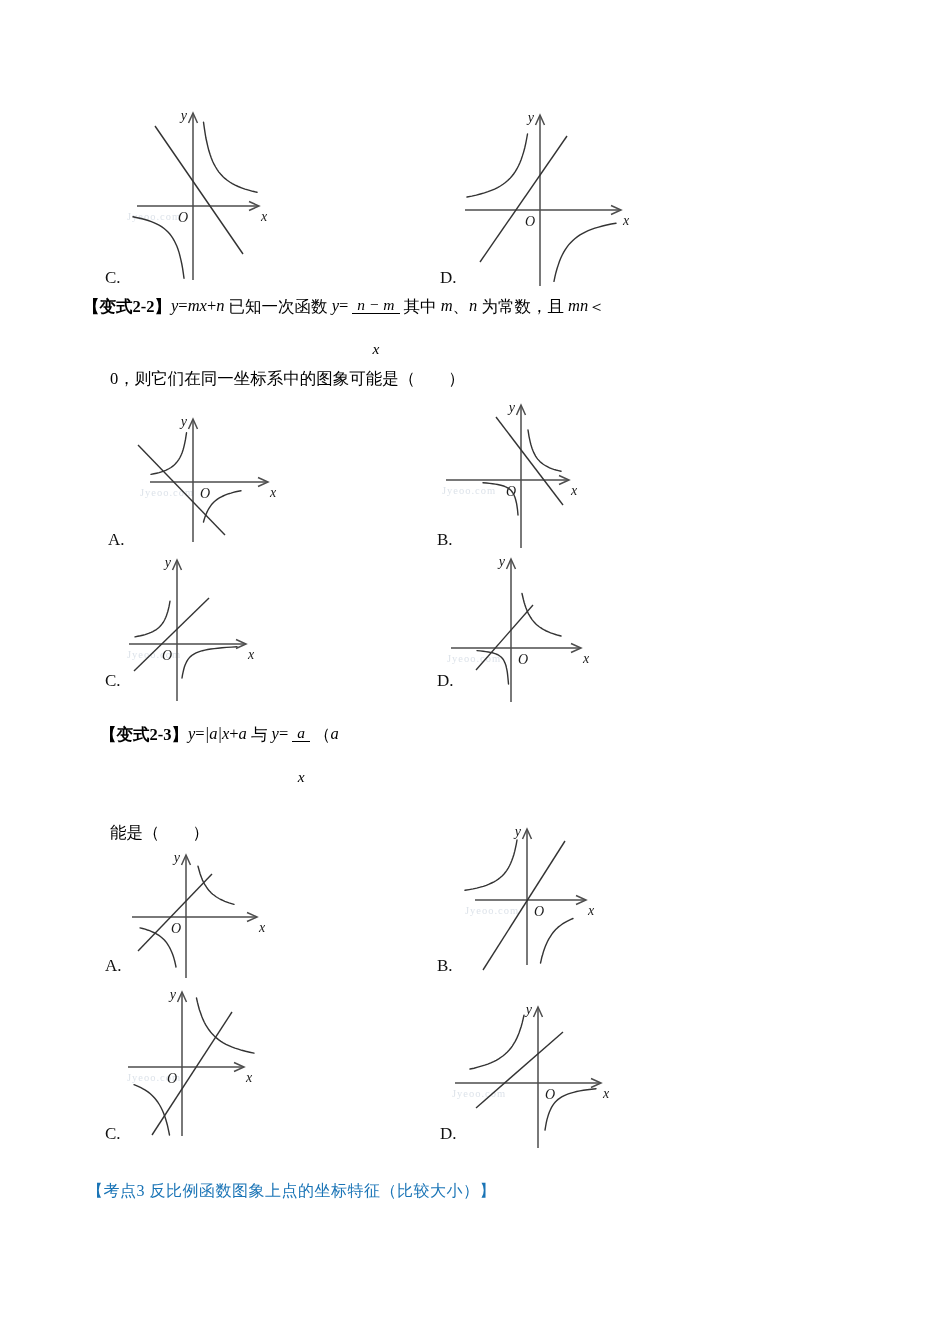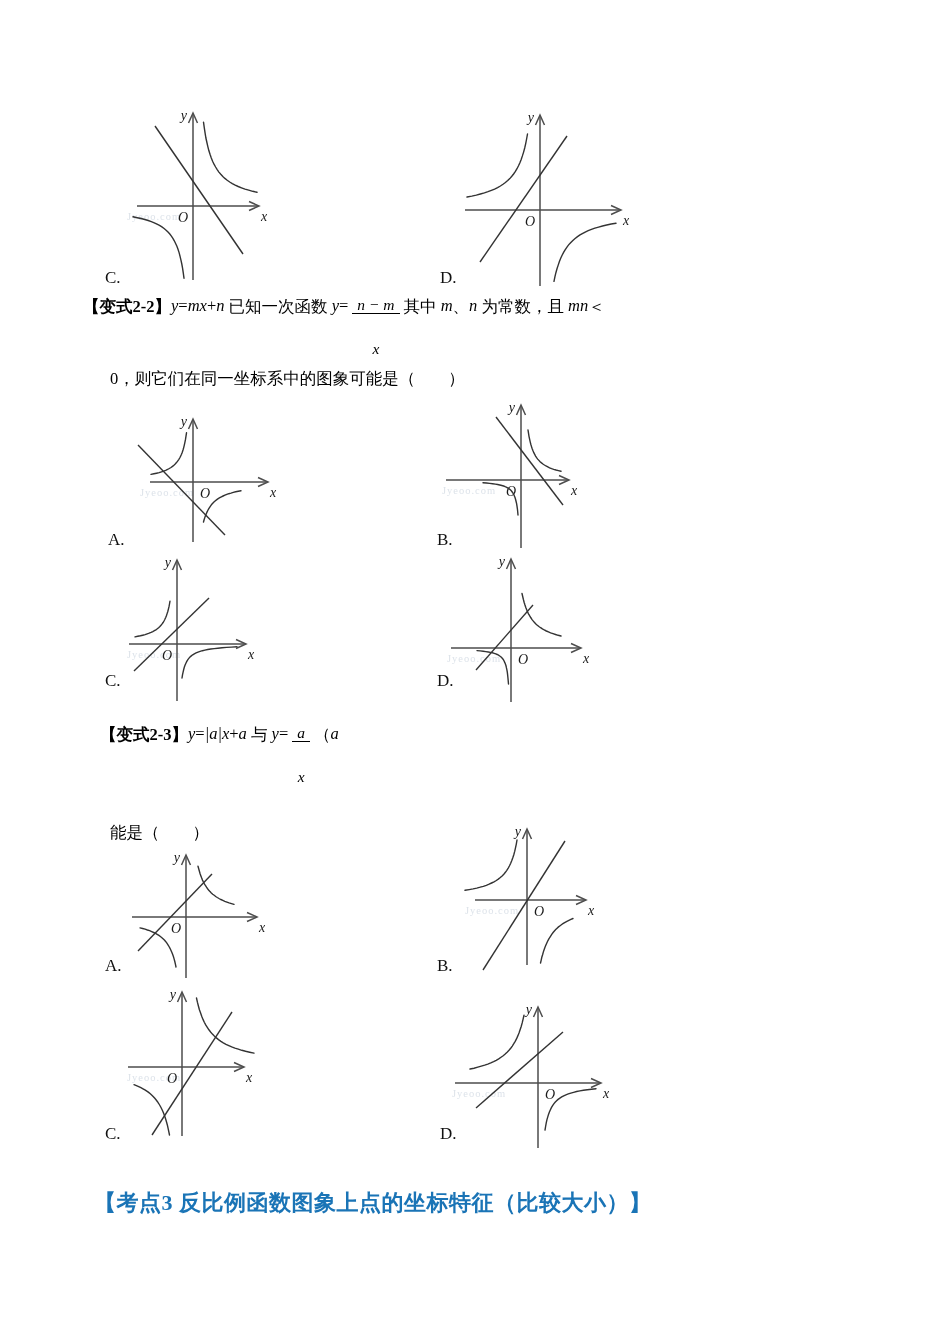--- a/index.html
+++ b/index.html
@@ -9,21 +9,21 @@
   .seg{white-space:pre;}
   .seg.it{font-style:italic;}
   .seg.bd{font-weight:bold;}
   .frac{display:inline-flex;flex-direction:column;align-items:center;font-style:italic;
         font-size:15.5px;line-height:1.12;margin:0 4px;gap:26px;}
   .frac .num{border-bottom:1.3px solid #000;padding:0 5px;}
   .frac .den{padding:0 2px;}
   .stem-plain{position:absolute;font-size:16.5px;white-space:pre;}
   .opt-label{position:absolute;font-size:17px;color:#111;}
   .graph-box{position:absolute;}
-  .topic-heading{position:absolute;margin:11px;font-size:22px;font-weight:bold;letter-spacing:0.5px;}
+  .topic-heading{position:absolute;margin:4px;font-size:16px;font-weight:normal;letter-spacing:0.5px;}
   svg text{font-family:"Liberation Serif","DejaVu Serif",serif;}
   .axis-label{font-style:italic;font-size:14px;fill:#1a1a1a;}
   .wm{font-size:10.5px;fill:#dde3ea;letter-spacing:1px;}
 </style>
 </head>
 <body>
 
 <div class="page">
 
   <div class="stem" id="stem22" style="left:83px;top:296px;height:60px;">

